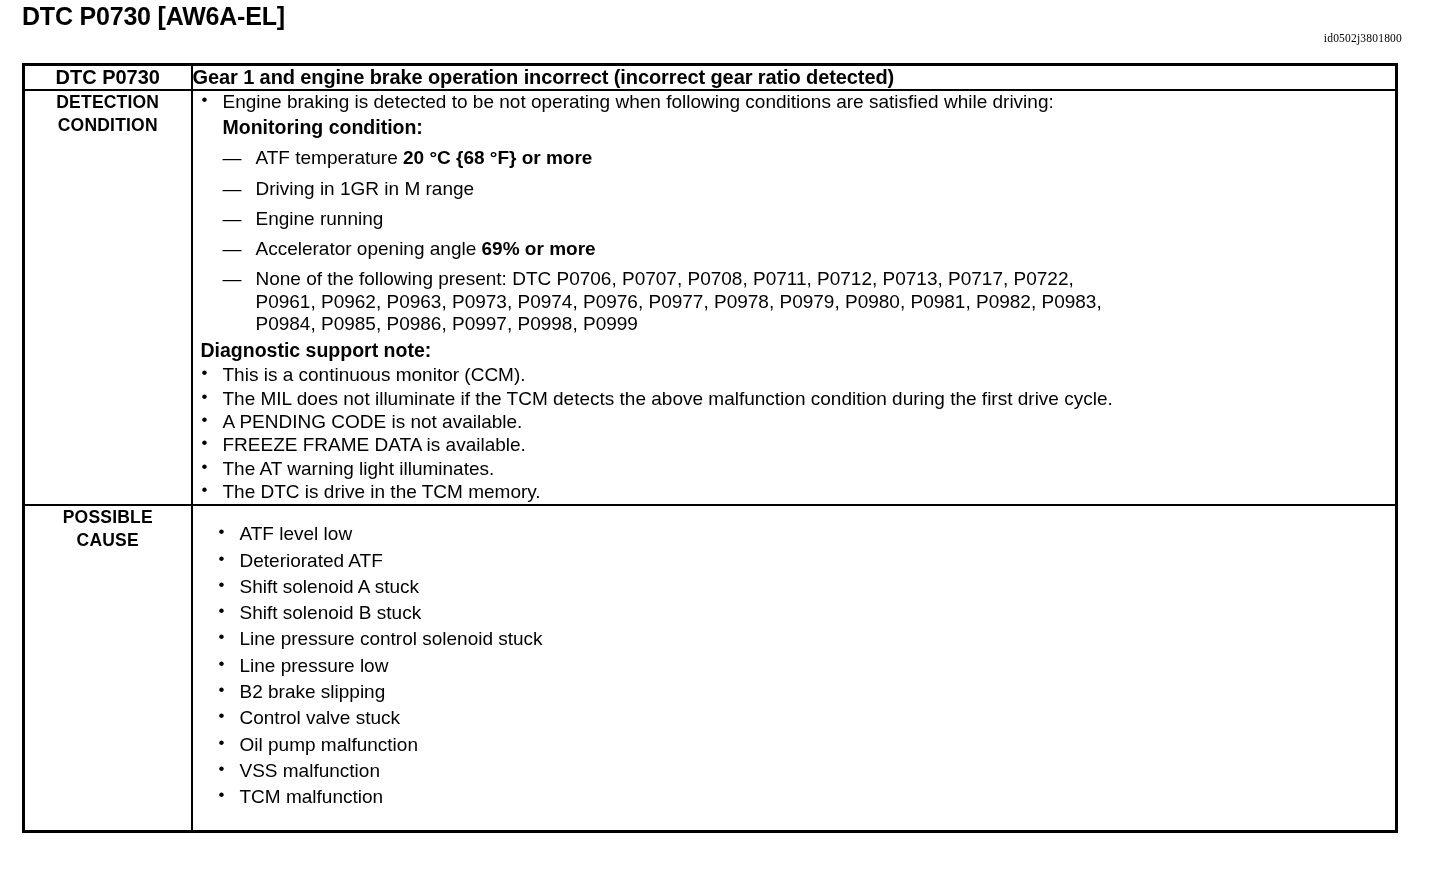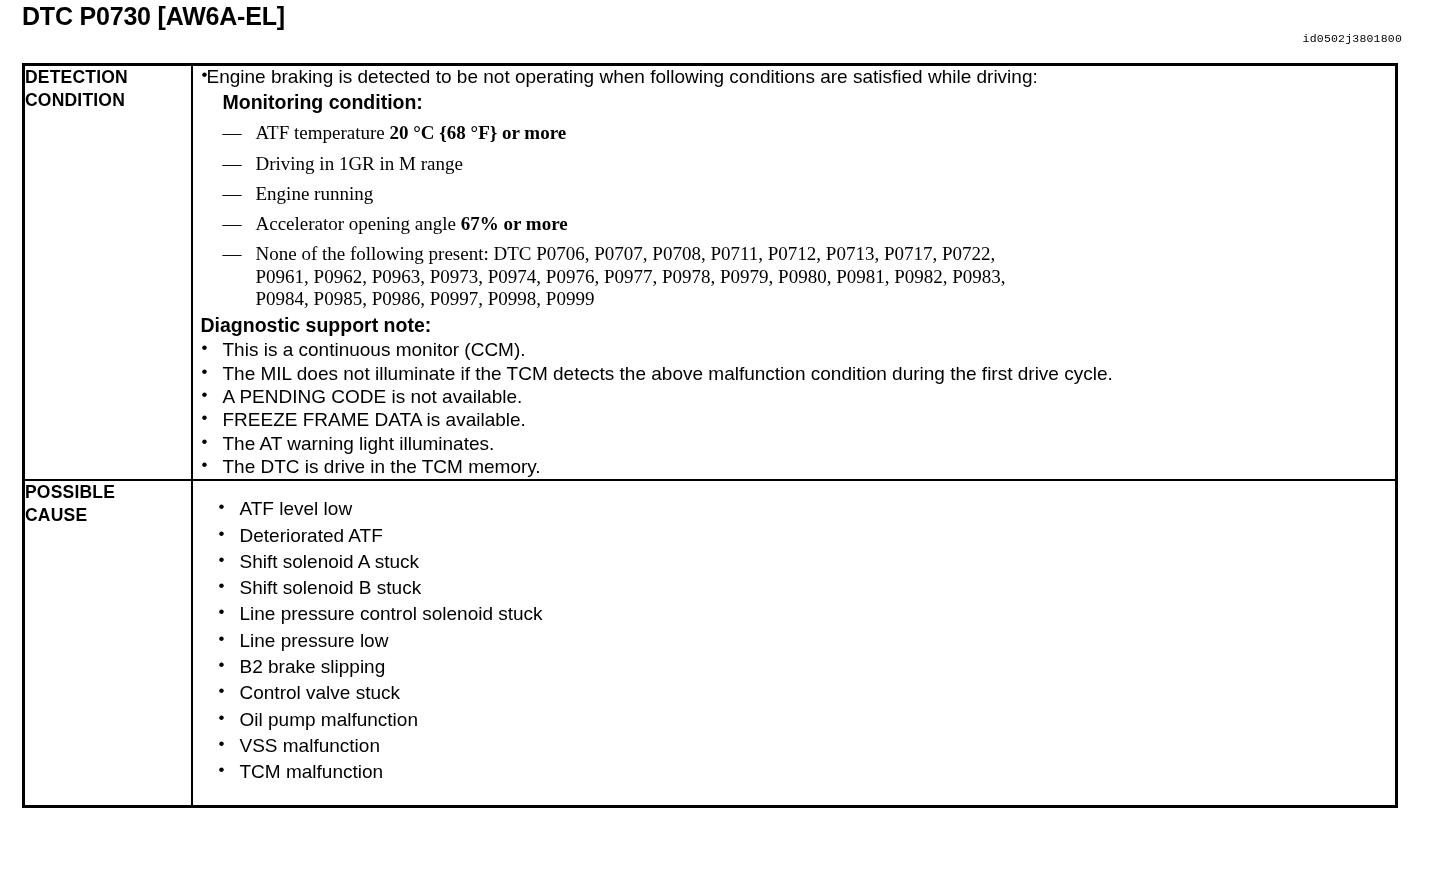--- a/index.html
+++ b/index.html
@@ -27,21 +27,21 @@
     font-size: 25px;
     font-weight: bold;
     letter-spacing: -0.2px;
     white-space: nowrap;
   }
   .doc-id {
     position: absolute;
     right: 38px;
     top: 32px;
     font-size: 11.5px;
-    font-family: Liberation Mono, monospace;
+    font-family: Liberation Serif, serif;
     letter-spacing: 0.2px;
     white-space: nowrap;
   }
   .dtc-table {
     position: absolute;
     left: 22px;
     top: 63px;
     width: 1376px;
     border-collapse: collapse;
     border: 3px solid #000;
@@ -63,40 +63,40 @@
     vertical-align: middle;
   }
   .hdr-desc {
     font-size: 20px;
     font-weight: bold;
     padding: 5px 0 6px 10px;
     vertical-align: middle;
     letter-spacing: -0.1px;
   }
   .row-label {
-    text-align: left;
+    text-align: center;
     vertical-align: middle;
     font-size: 17.5px;
     font-weight: bold;
     line-height: 1.32;
     letter-spacing: 0.2px;
   }
   .cell-body {
     padding: 6px 8px 10px 8px;
     font-size: 19px;
     line-height: 1.175;
   }
   ul.blist {
     list-style: none;
     margin: 0;
     padding: 0;
   }
   ul.blist > li {
     position: relative;
-    padding-left: 14px;
+    padding-left: 30px;
     margin: 0 0 1px 0;
   }
   ul.blist > li::before {
     content: "\2022";
     position: absolute;
     left: 9px;
     top: -1px;
     font-size: 17px;
   }
   .sub-head {
@@ -108,21 +108,20 @@
   .dash-list {
     list-style: none;
     margin: 0;
     padding: 0;
   }
   .dash-list > li {
     position: relative;
     padding-left: 63px;
     margin: 8px 0 2px 0;
     text-indent: 0;
-    font-family: Liberation Serif, serif;
   }
   .dash-list > li::before {
     content: "\2014";
     position: absolute;
     left: 30px;
     top: 0;
   }
   .dash-list > li .cont {
     display: block;
     padding-left: 0;
@@ -176,36 +175,40 @@
 
   <div class="page-title">DTC P0730 [AW6A-EL]</div>
   <div class="doc-id">id0502j3801800</div>
 
   <table class="dtc-table">
     <colgroup>
       <col class="col-label">
       <col>
     </colgroup>
     <tbody>
+      <tr>
+        <td class="hdr-code">DTC P0730</td>
+        <td class="hdr-desc">Gear 1 and engine brake operation incorrect (incorrect gear ratio detected)</td>
+      </tr>
 
       <tr>
         <td class="row-label">
           <span>DETECTION</span><br>
           <span>CONDITION</span>
         </td>
         <td class="cell-body">
           <ul class="blist">
             <li>Engine braking is detected to be not operating when following conditions are satisfied while driving:</li>
           </ul>
           <div class="sub-head">Monitoring condition:</div>
           <ul class="dash-list">
             <li><span>ATF temperature </span><b>20 °C {68 °F} or more</b></li>
             <li><span>Driving in 1GR in M range</span></li>
             <li><span>Engine running</span></li>
-            <li><span>Accelerator opening angle </span><b>67% or more</b></li>
+            <li><span>Accelerator opening angle </span><b>69% or more</b></li>
             <li>
               <span>None of the following present: DTC P0706, P0707, P0708, P0711, P0712, P0713, P0717, P0722,</span>
               <span class="cont">P0961, P0962, P0963, P0973, P0974, P0976, P0977, P0978, P0979, P0980, P0981, P0982, P0983,</span>
               <span class="cont">P0984, P0985, P0986, P0997, P0998, P0999</span>
             </li>
           </ul>
           <div class="note-head">Diagnostic support note:</div>
           <ul class="notes">
             <li>This is a continuous monitor (CCM).</li>
             <li>The MIL does not illuminate if the TCM detects the above malfunction condition during the first drive cycle.</li>

